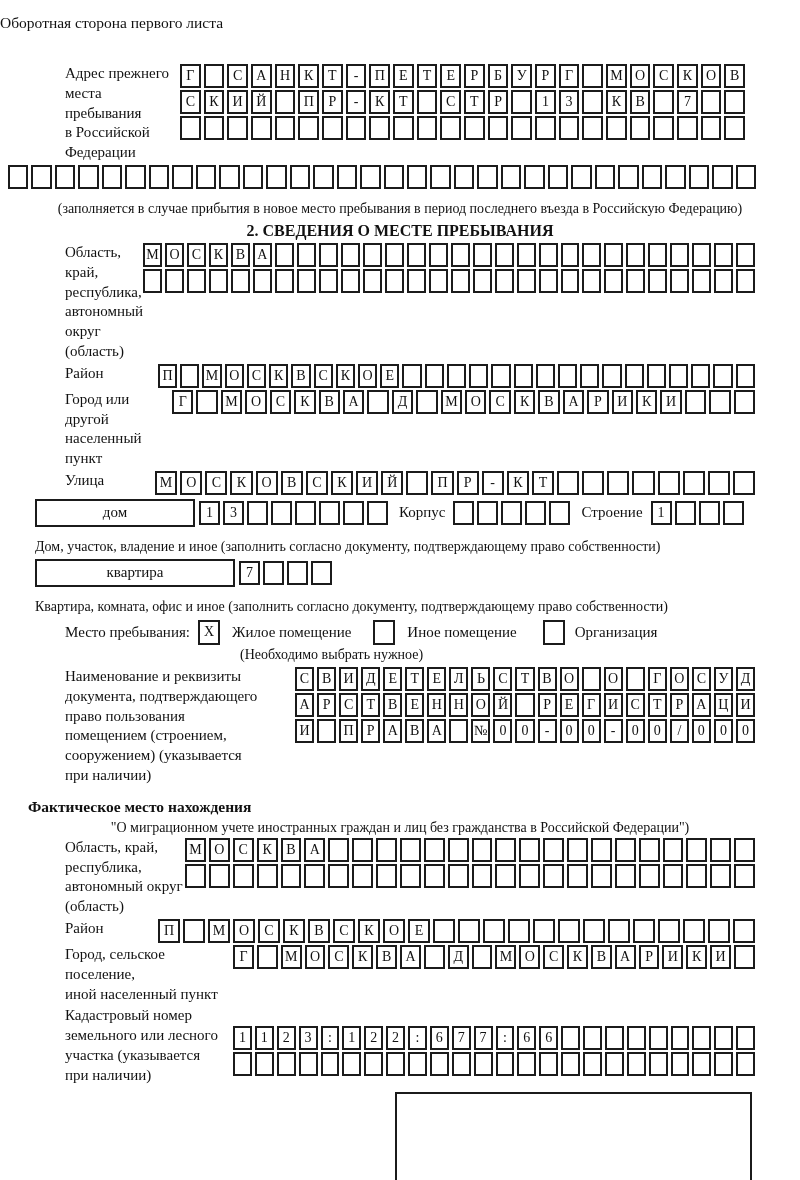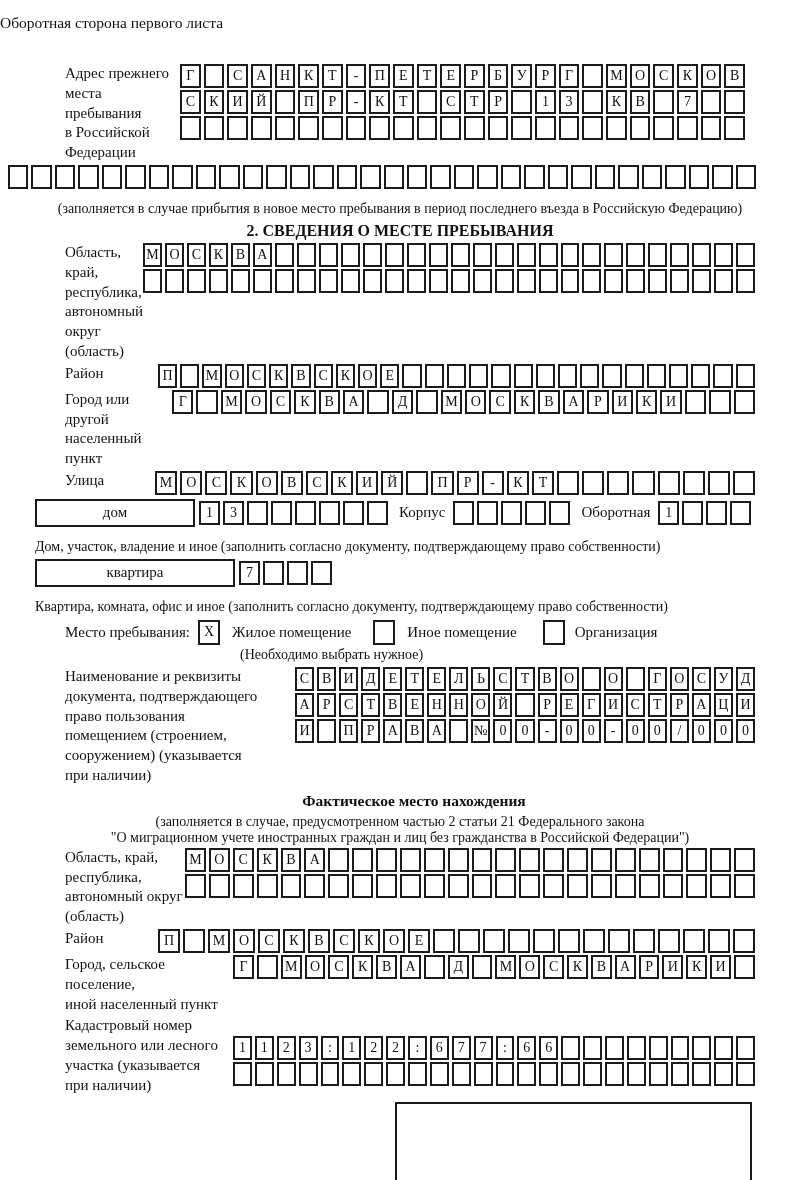--- a/index.html
+++ b/index.html
@@ -28,21 +28,21 @@
   .lw120{flex:0 0 120px} .lw168{flex:0 0 168px}
   .gw565{width:565px} .gw748{width:748px} .gw612{width:612px}
   .gw597{width:597px} .gw583{width:583px} .gw600{width:600px}
   .gw460{width:460px} .gw570{width:570px} .gw522{width:522px}
 
   .fullrow { padding-left:8px; margin-top:2px; }
   .note { font-size:14px; margin-top:12px; }
   .center { text-align:center; }
   .indent35 { padding-left:35px; }
   .title { text-align:center; font-weight:bold; font-size:16px; margin:5px 0 3px 0; }
-  .subtitle { text-align:center; font-weight:bold; font-size:15.5px; margin:6px 0 4px 0;padding-left:28px; }
+  .subtitle { font-weight:bold; font-size:15.5px; margin:12px 0 4px 0;padding-left:28px; }
 
   .houserow { display:flex; align-items:center; padding-left:35px; gap:4px; margin-top:4px; }
   .bigbox {
     box-sizing:border-box; border:2px solid #1b1b1b; height:28px;
     display:flex; align-items:center; justify-content:center; font-size:15px;
   }
   .w170{width:160px} .w200{width:200px}
   .inline-label { font-size:15px; padding:0 4px 0 7px; }
 
   .stayrow { display:flex; align-items:center; padding-left:65px; margin-top:5px; font-size:15px; }
@@ -373,21 +373,21 @@
         <div class="cell"></div>
       </div>
     <div class="inline-label">Корпус</div>
     <div class="grid fixed">
         <div class="cell"></div>
         <div class="cell"></div>
         <div class="cell"></div>
         <div class="cell"></div>
         <div class="cell"></div>
       </div>
-    <div class="inline-label">Оборотная</div>
+    <div class="inline-label">Строение</div>
     <div class="grid fixed">
         <div class="cell">1</div>
         <div class="cell"></div>
         <div class="cell"></div>
         <div class="cell"></div>
       </div>
   </div>
   <div class="note indent35">Дом, участок, владение и иное (заполнить согласно документу, подтверждающему право собственности)</div>
 
   <div class="houserow">
@@ -486,21 +486,20 @@
           <div class="cell">0</div>
           <div class="cell">/</div>
           <div class="cell">0</div>
           <div class="cell">0</div>
           <div class="cell">0</div>
         </div>
     </div>
   </div>
 
   <div class="subtitle">Фактическое место нахождения</div>
-  <div class="note center" style="margin-top:0;">(заполняется в случае, предусмотренном частью 2 статьи 21 Федерального закона</div>
   <div class="note center" style="margin-top:0;">"О миграционном учете иностранных граждан и лиц без гражданства в Российской Федерации")</div>
 
   <div class="field">
     <div class="f-label lw120">Область, край,
 республика,
 автономный округ
 (область)</div>
     <div class="grids gw570">
       <div class="grid">
           <div class="cell">М</div>

